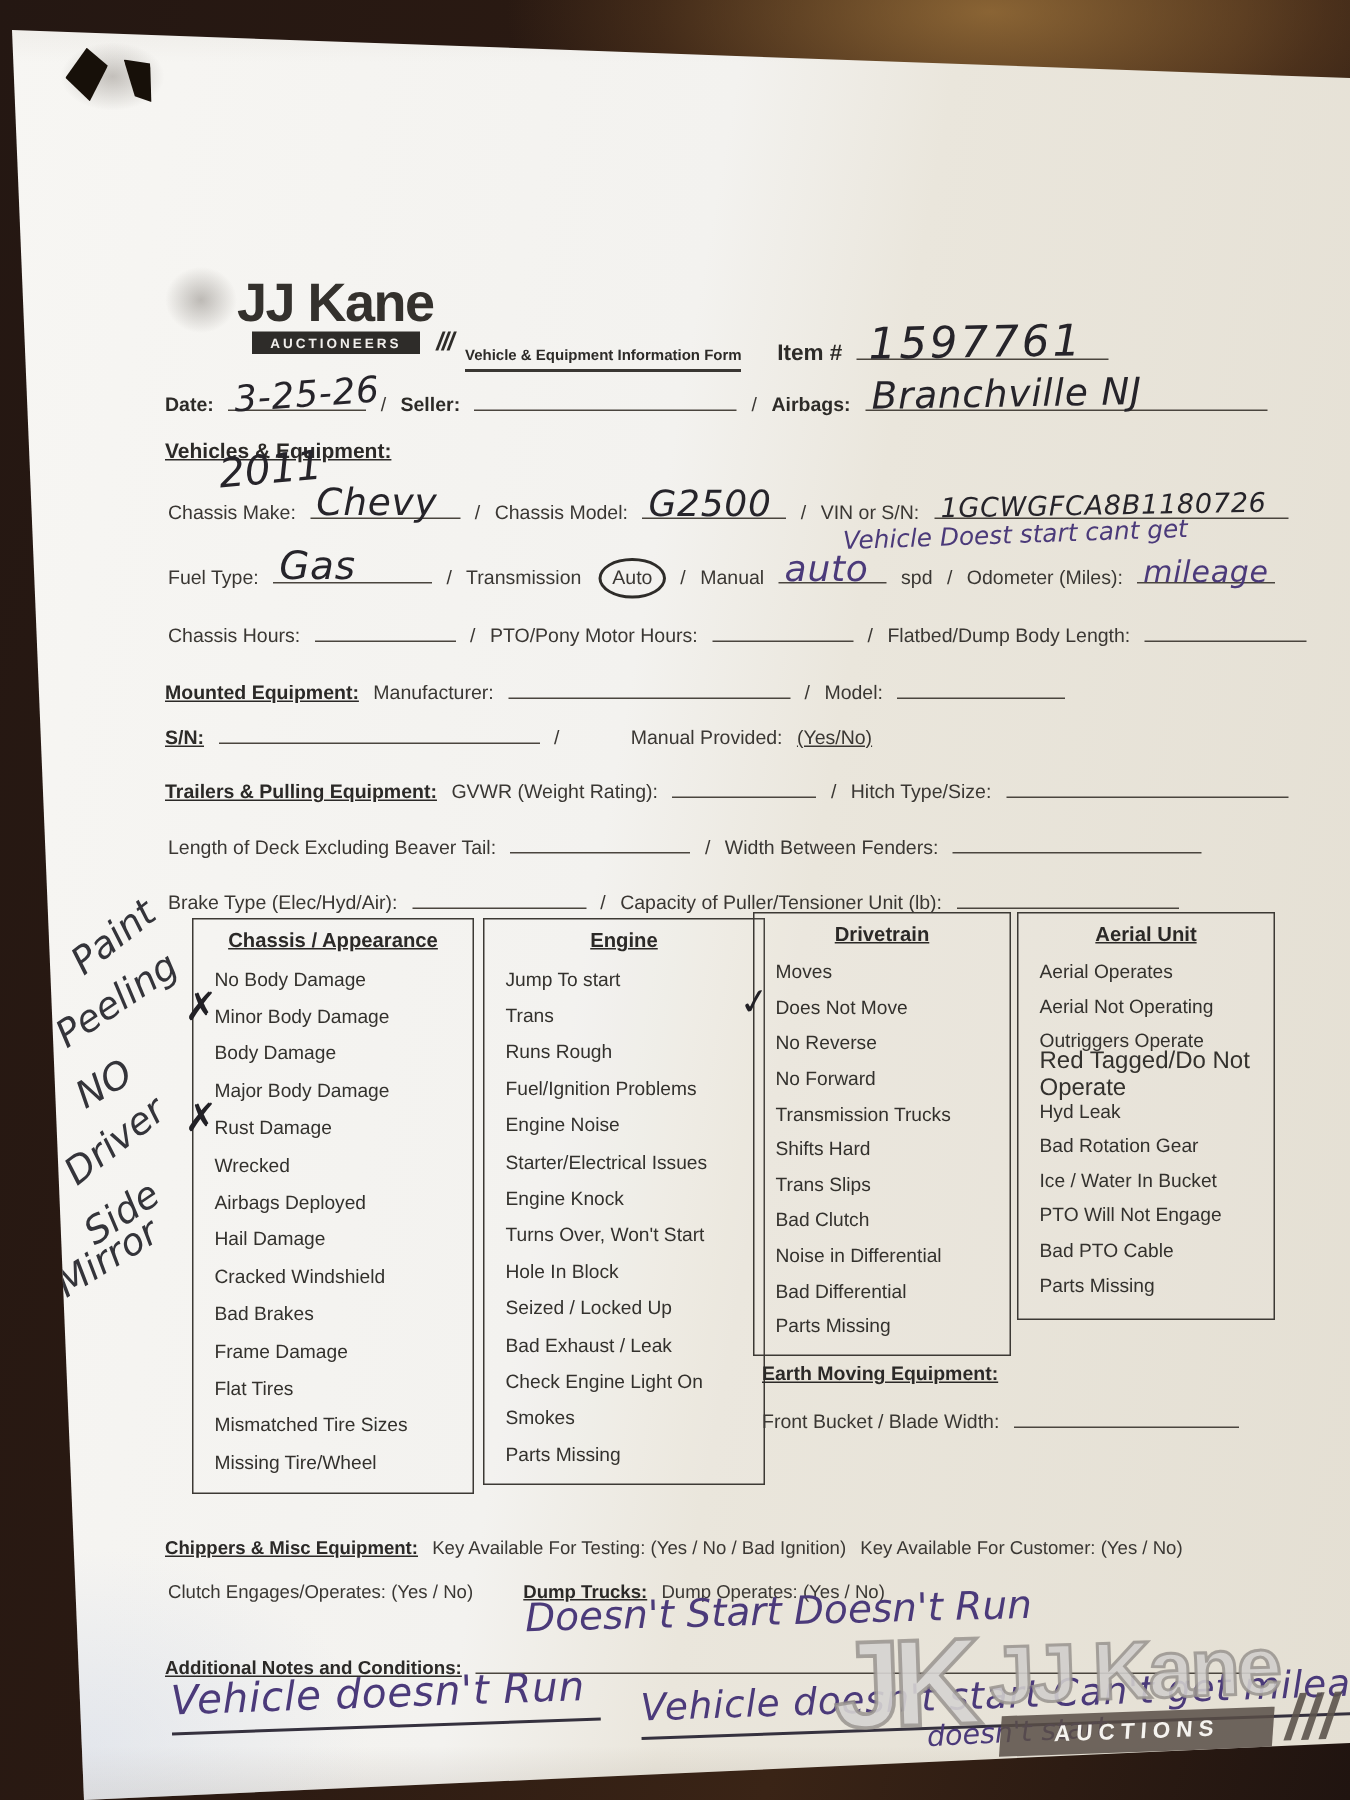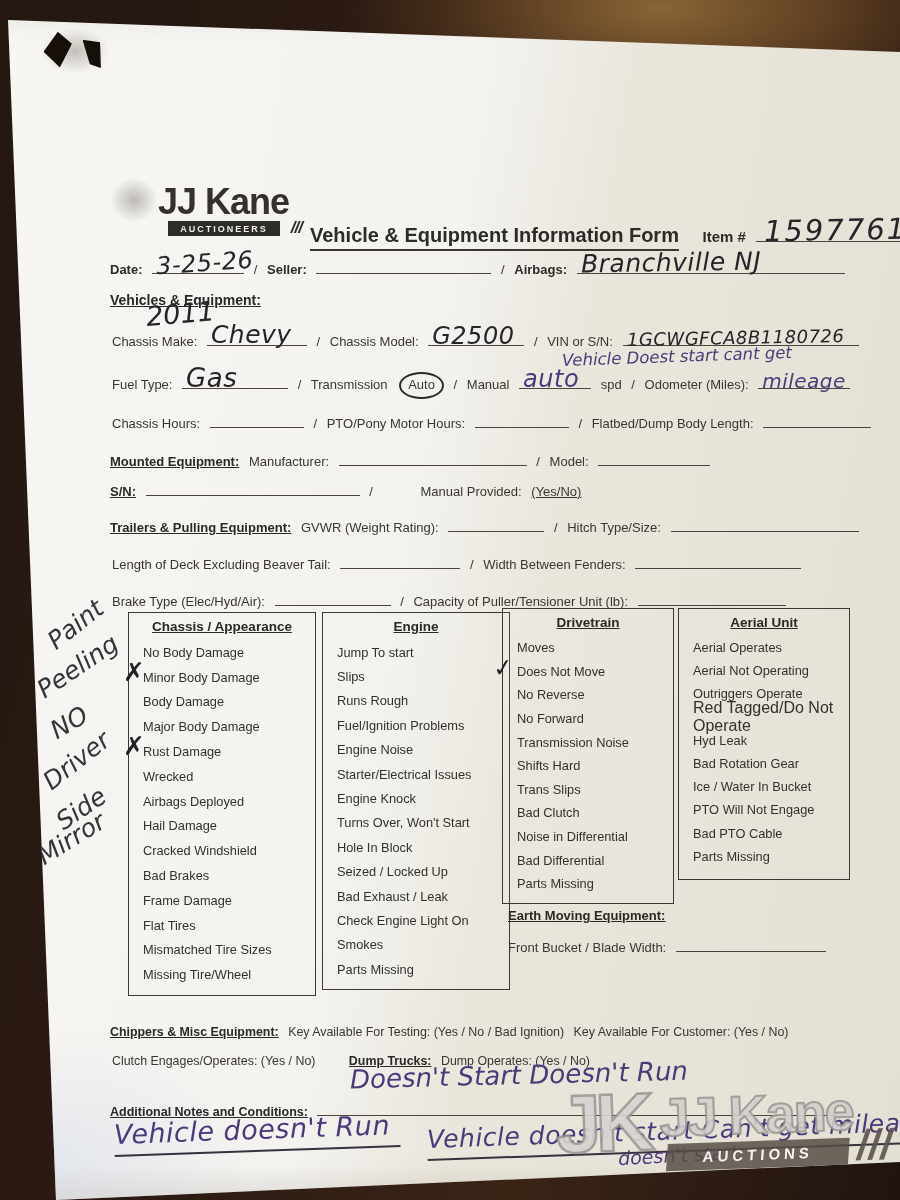--- a/index.html
+++ b/index.html
@@ -95,21 +95,21 @@
     <div class="smudge"></div>
     <div class="logo">
       <div class="logo-title">JJ Kane</div>
       <div class="logo-bar">
         <span>AUCTIONEERS</span>
         <span class="logo-slash">///</span>
       </div>
     </div>
 
     <div class="row" style="left:310px;top:224px;">
-      <span class="b title-underline" style="font-size:20px;">Vehicle &amp; Equipment Information Form</span>
+      <span class="b title-underline" style="font-size:10px;">Vehicle &amp; Equipment Information Form</span>
       <span class="b" style="font-size:15px;margin-left:14px;">Item #</span>
       <span class="blank" style="width:168px;">
         <span class="hw in-blank ink-b" style="font-size:29px;letter-spacing:2px;bottom:-4px;left:8px;transform:rotate(-1deg);">1597761</span>
       </span>
     </div>
 
     <div class="row" style="left:110px;top:258px;">
       <span class="b">Date:</span>
       <span class="blank" style="width:92px;">
         <span class="hw in-blank ink-b" style="font-size:24px;transform:rotate(-4deg);bottom:-2px;">3-25-26</span>
@@ -268,21 +268,21 @@
           </div>
         </div>
     </div>
     <div class="box" style="left:322px;top:612px;width:186px;height:366px;">
       <div class="box-title">Engine</div>
       <div>
           <div class="chk-row" style="height: 24.4px;">
             <span class="chk-label">Jump To start</span>
           </div>
           <div class="chk-row" style="height: 24.4px;">
-            <span class="chk-label">Slips</span>
+            <span class="chk-label">Trans</span>
           </div>
           <div class="chk-row" style="height: 24.4px;">
             <span class="chk-label">Runs Rough</span>
           </div>
           <div class="chk-row" style="height: 24.4px;">
             <span class="chk-label">Fuel/Ignition Problems</span>
           </div>
           <div class="chk-row" style="height: 24.4px;">
             <span class="chk-label">Engine Noise</span>
           </div>
@@ -325,21 +325,21 @@
             <span class="chk-mark check">✓</span>
             <span class="chk-label">Does Not Move</span>
           </div>
           <div class="chk-row" style="height: 23.6px;">
             <span class="chk-label">No Reverse</span>
           </div>
           <div class="chk-row" style="height: 23.6px;">
             <span class="chk-label">No Forward</span>
           </div>
           <div class="chk-row" style="height: 23.6px;">
-            <span class="chk-label">Transmission Noise</span>
+            <span class="chk-label">Transmission Trucks</span>
           </div>
           <div class="chk-row" style="height: 23.6px;">
             <span class="chk-label">Shifts Hard</span>
           </div>
           <div class="chk-row" style="height: 23.6px;">
             <span class="chk-label">Trans Slips</span>
           </div>
           <div class="chk-row" style="height: 23.6px;">
             <span class="chk-label">Bad Clutch</span>
           </div>

